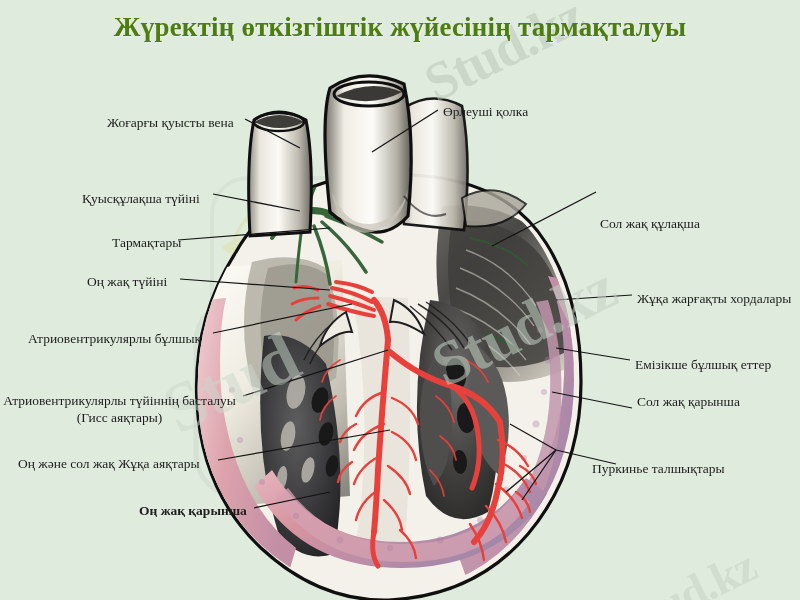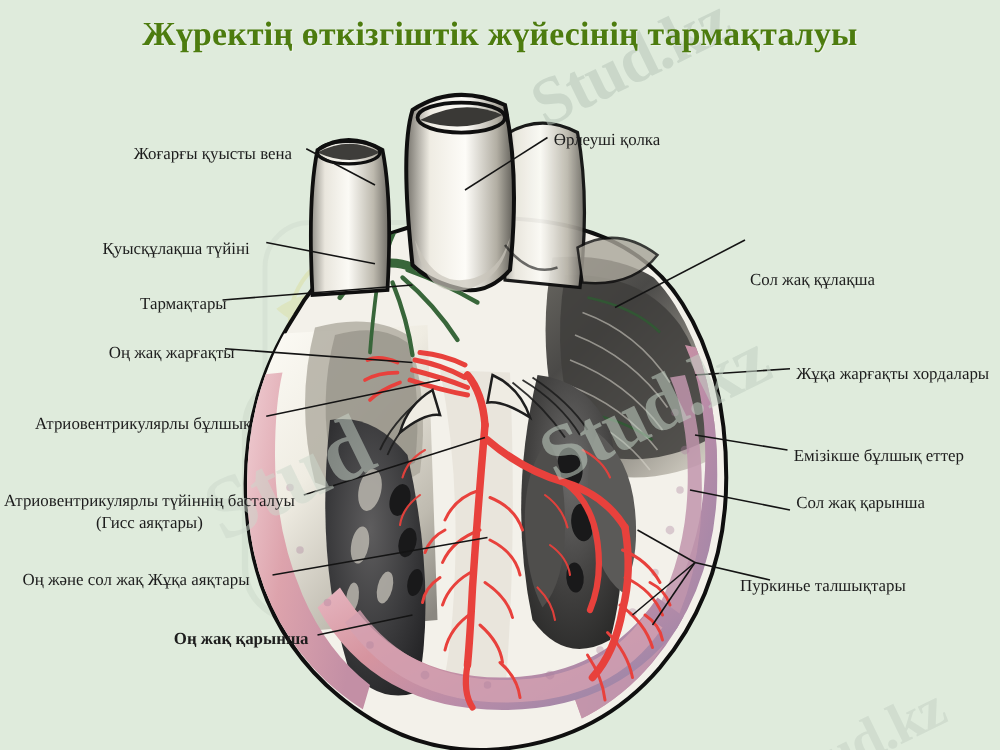--- a/index.html
+++ b/index.html
@@ -333,21 +333,21 @@
   <div class="wm" id="wm-left">Stud</div>
   <div class="wm" id="wm-top">Stud.kz</div>
   <div class="wm" id="wm-mid">Stud.kz</div>
   <div class="wm" id="wm-bot">Stud.kz</div>
 
   <div id="title">Жүректің өткізгіштік жүйесінің тармақталуы</div>
 
   <div class="lbl l" style="left:107px;top:115px;">Жоғарғы қуысты вена</div>
   <div class="lbl l" style="left:82px;top:191px;">Қуысқұлақша түйіні</div>
   <div class="lbl l" style="left:112px;top:235px;">Тармақтары</div>
-  <div class="lbl l" style="left:87px;top:274px;">Оң жақ жарғақты</div>
+  <div class="lbl l" style="left:87px;top:274px;">Оң жақ түйіні</div>
   <div class="lbl l" style="left:28px;top:331px;">Атриовентрикулярлы бұлшық</div>
   <div class="lbl l two" style="left:2px;top:393px;">Атриовентрикулярлы түйіннің басталуы (Гисс аяқтары)</div>
   <div class="lbl l" style="left:18px;top:456px;">Оң және сол жақ Жұқа аяқтары</div>
   <div class="lbl l" style="left:139px;top:503px;font-weight:bold;">Оң жақ қарынша</div>
 
   <div class="lbl r" style="left:443px;top:104px;">Өрлеуші қолка</div>
   <div class="lbl r" style="left:600px;top:188px;margin-top:28px;">Сол жақ құлақша</div>
   <div class="lbl r" style="left:637px;top:291px;">Жұқа жарғақты хордалары</div>
   <div class="lbl r" style="left:635px;top:357px;">Емізікше бұлшық еттер</div>
   <div class="lbl r" style="left:637px;top:394px;">Сол жақ қарынша</div>

